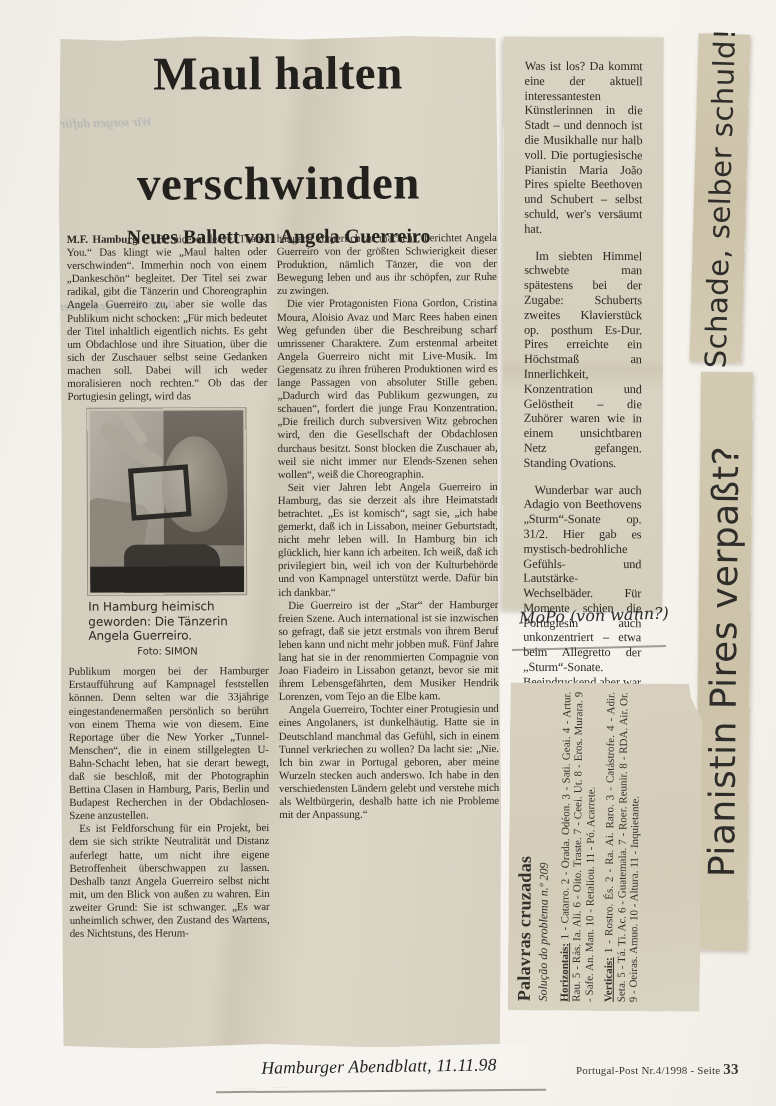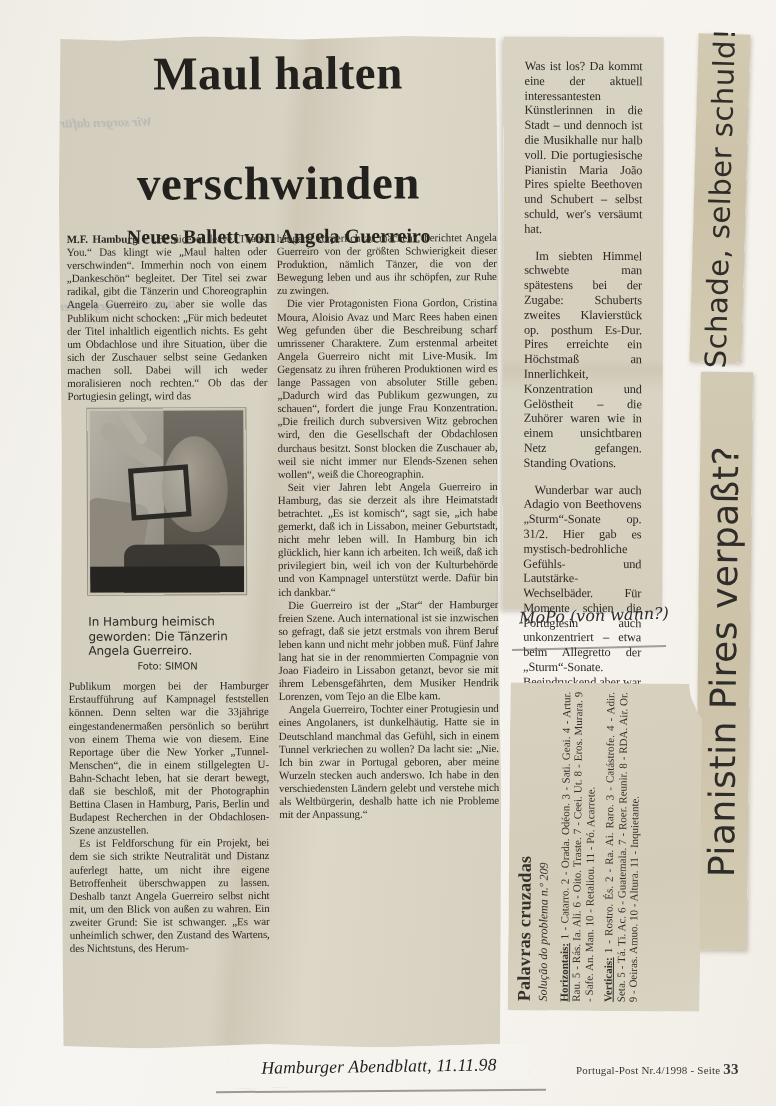--- a/index.html
+++ b/index.html
@@ -59,21 +59,21 @@
   .ph-face{right:16px;top:26px;width:66px;height:96px;background:radial-gradient(ellipse at 40% 35%,#a59f92,#7d776c 75%);border-radius:50% 50% 46% 54%/56% 56% 44% 44%;}
   .ph-frame{left:40px;top:56px;width:50px;height:42px;border:5px solid #2c2a26;background:rgba(212,208,199,.30);transform:rotate(-4deg);}
   .ph-hand{left:6px;top:28px;width:72px;height:16px;background:#aca69b;border-radius:8px;transform:rotate(34deg);}
   .ph-finger{left:22px;top:10px;width:42px;height:11px;background:#b3ada2;border-radius:6px;transform:rotate(55deg);}
   .ph-arm{left:-8px;bottom:6px;width:62px;height:86px;background:#8d877c;border-radius:10px;transform:rotate(9deg);}
   .ph-chest{left:34px;bottom:-6px;width:96px;height:54px;background:#3a3733;border-radius:12px 18px 0 0;}
   .ph-dark{left:0;bottom:0;width:100%;height:26px;background:#262420;}
   figcaption{
     font-family:"DejaVu Sans","Liberation Sans",sans-serif;
     font-size:12px;line-height:14.5px;text-align:left;
-    margin-top:20px;color:#2c2a25;
+    margin-top:5px;color:#2c2a25;
   }
   figcaption .credit{display:block;text-align:center;font-size:10px;margin-top:1px;}
   
   .review-clip{
     left:503px;top:37px;width:160px;height:573px;
     background:linear-gradient(180deg,#d9d3c3 0%,#d6cfbe 56%,#cfc8b5 58%,#d9d3c3 62%,#d5cebc 100%);
     transform:rotate(0.15deg);
     box-shadow:-2px 2px 5px rgba(90,80,60,.28);
     padding:10px 9px;box-sizing:border-box;
     font-size:12.3px;line-height:14.8px;text-align:justify;letter-spacing:-.1px;

